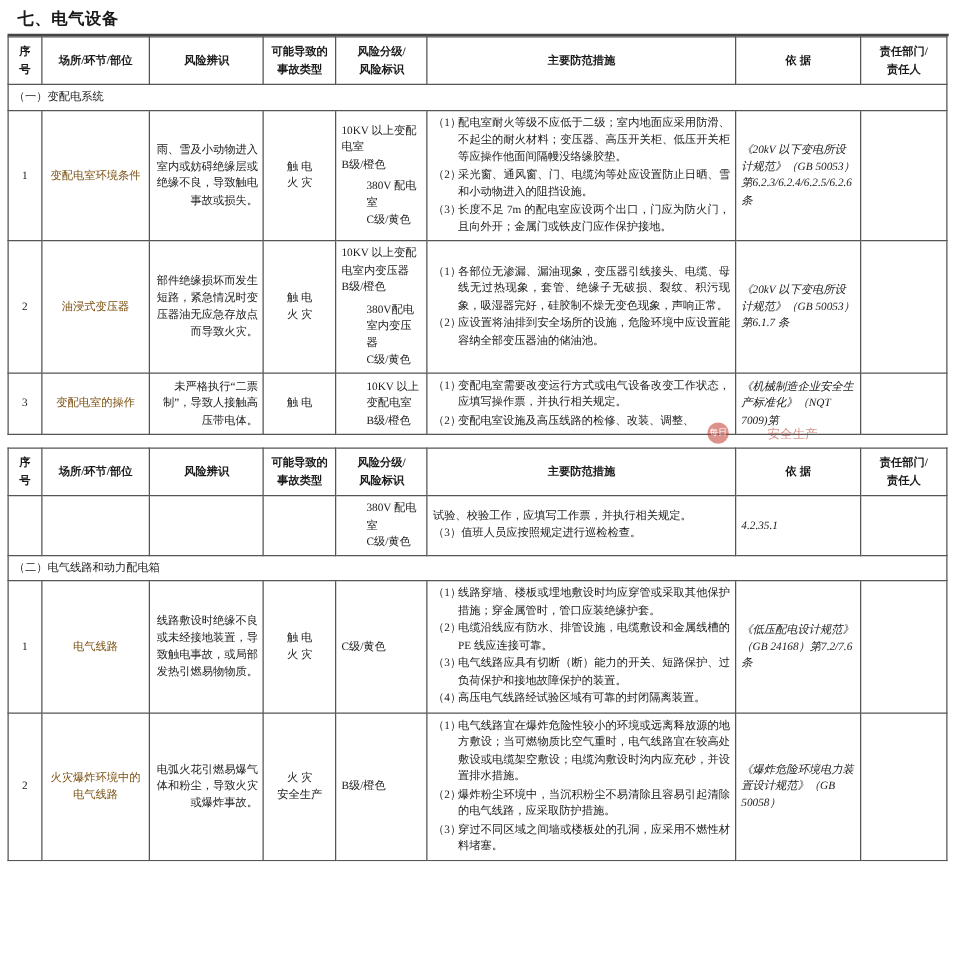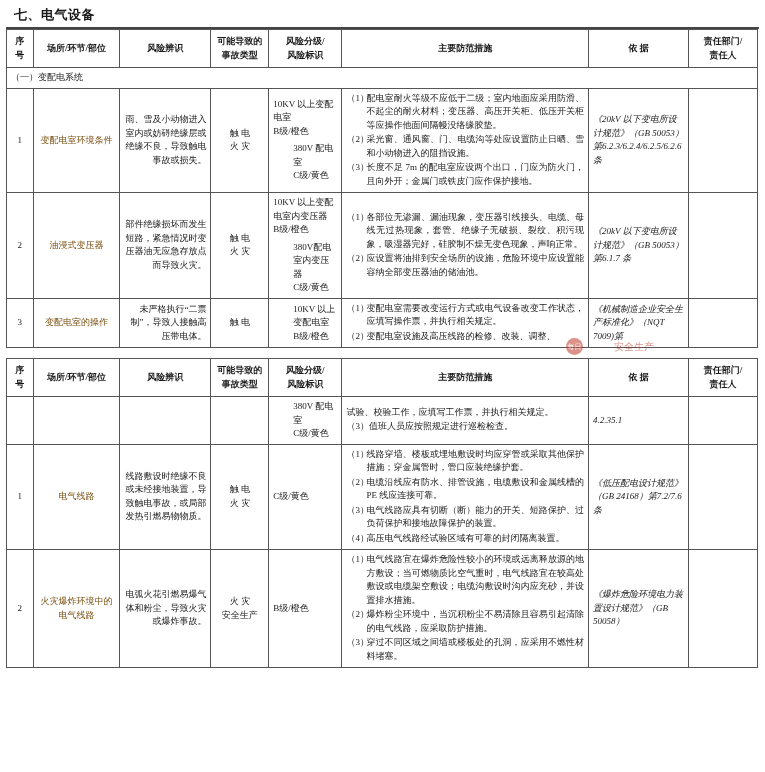--- a/index.html
+++ b/index.html
@@ -286,20 +286,23 @@
           </div>
         </td>
         <td class="measure-cell plain-lines">
           <p>试验、校验工作，应填写工作票，并执行相关规定。</p>
           <p>（3）值班人员应按照规定进行巡检检查。</p>
         </td>
         <td class="basis-cell">4.2.35.1</td>
         <td></td>
       </tr>
 
+      <tr class="group-row">
+        <td colspan="8">（二）电气线路和动力配电箱</td>
+      </tr>
 
       <tr>
         <td class="c-idx">1</td>
         <td class="place-cell">电气线路</td>
         <td class="risk-cell">线路敷设时绝缘不良或未经接地装置，导致触电事故，或局部发热引燃易物物质。</td>
         <td class="acc-cell">
           <div>触  电</div>
           <div>火  灾</div>
         </td>
         <td class="grade-cell">

